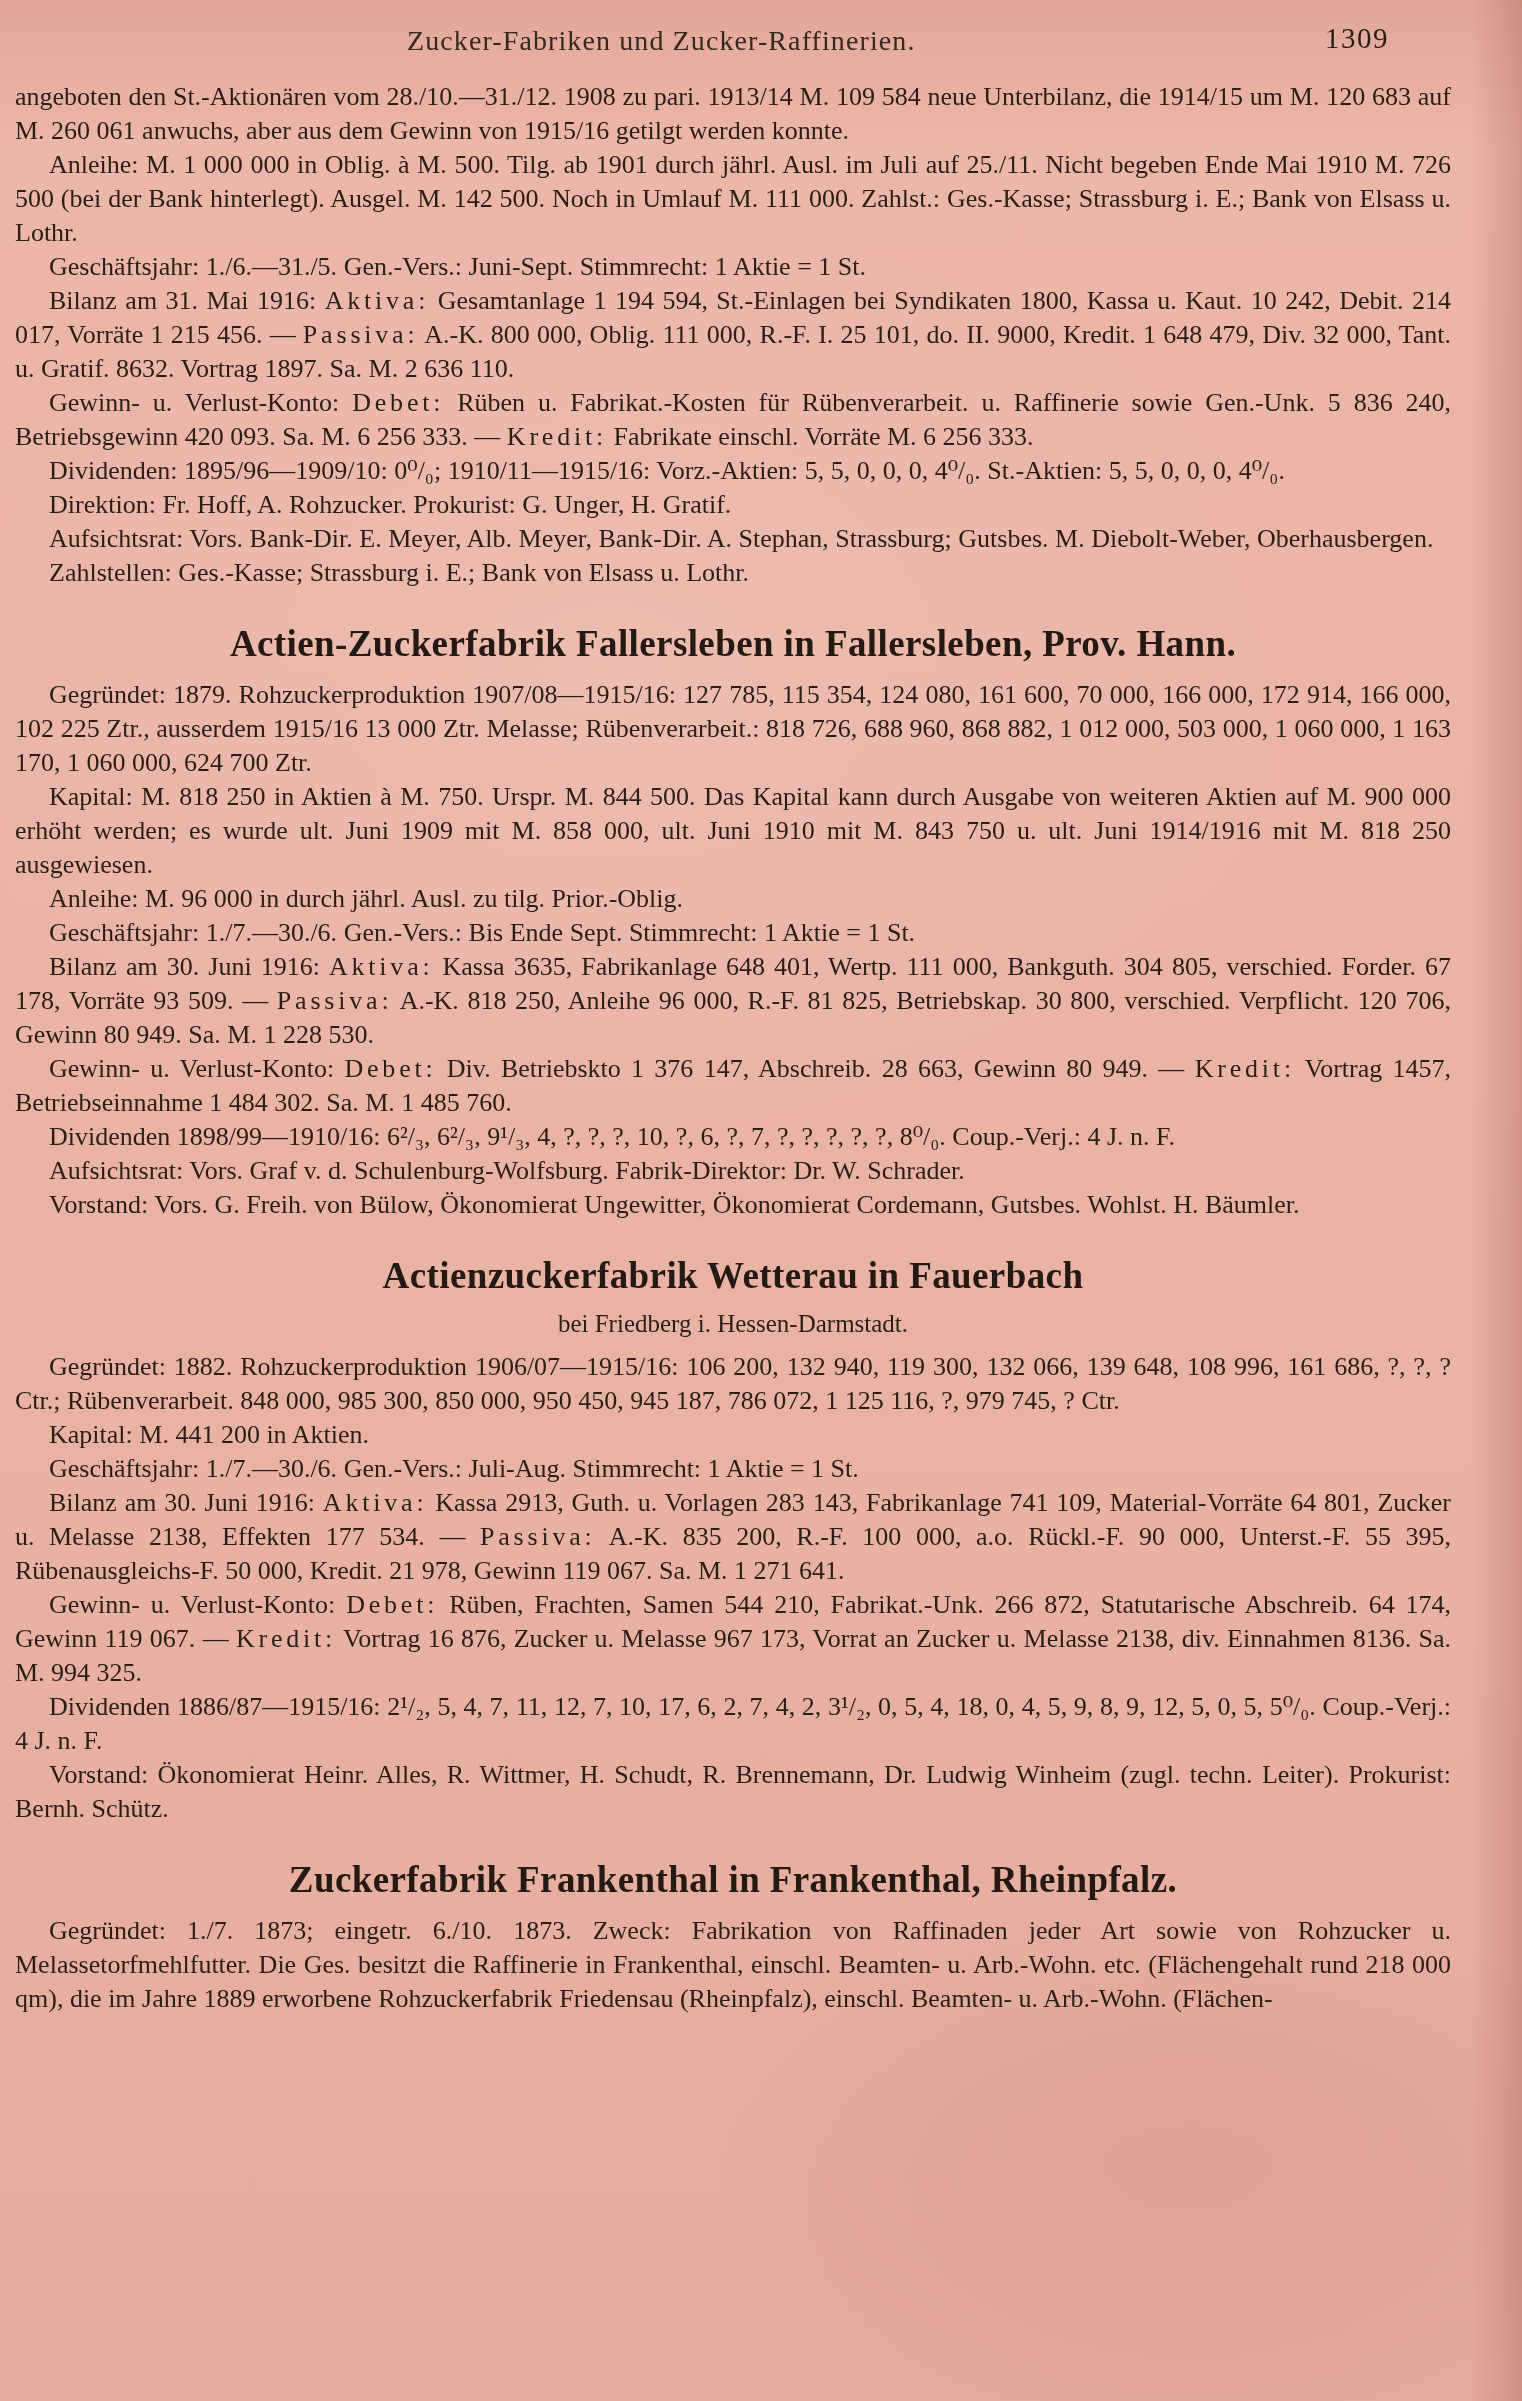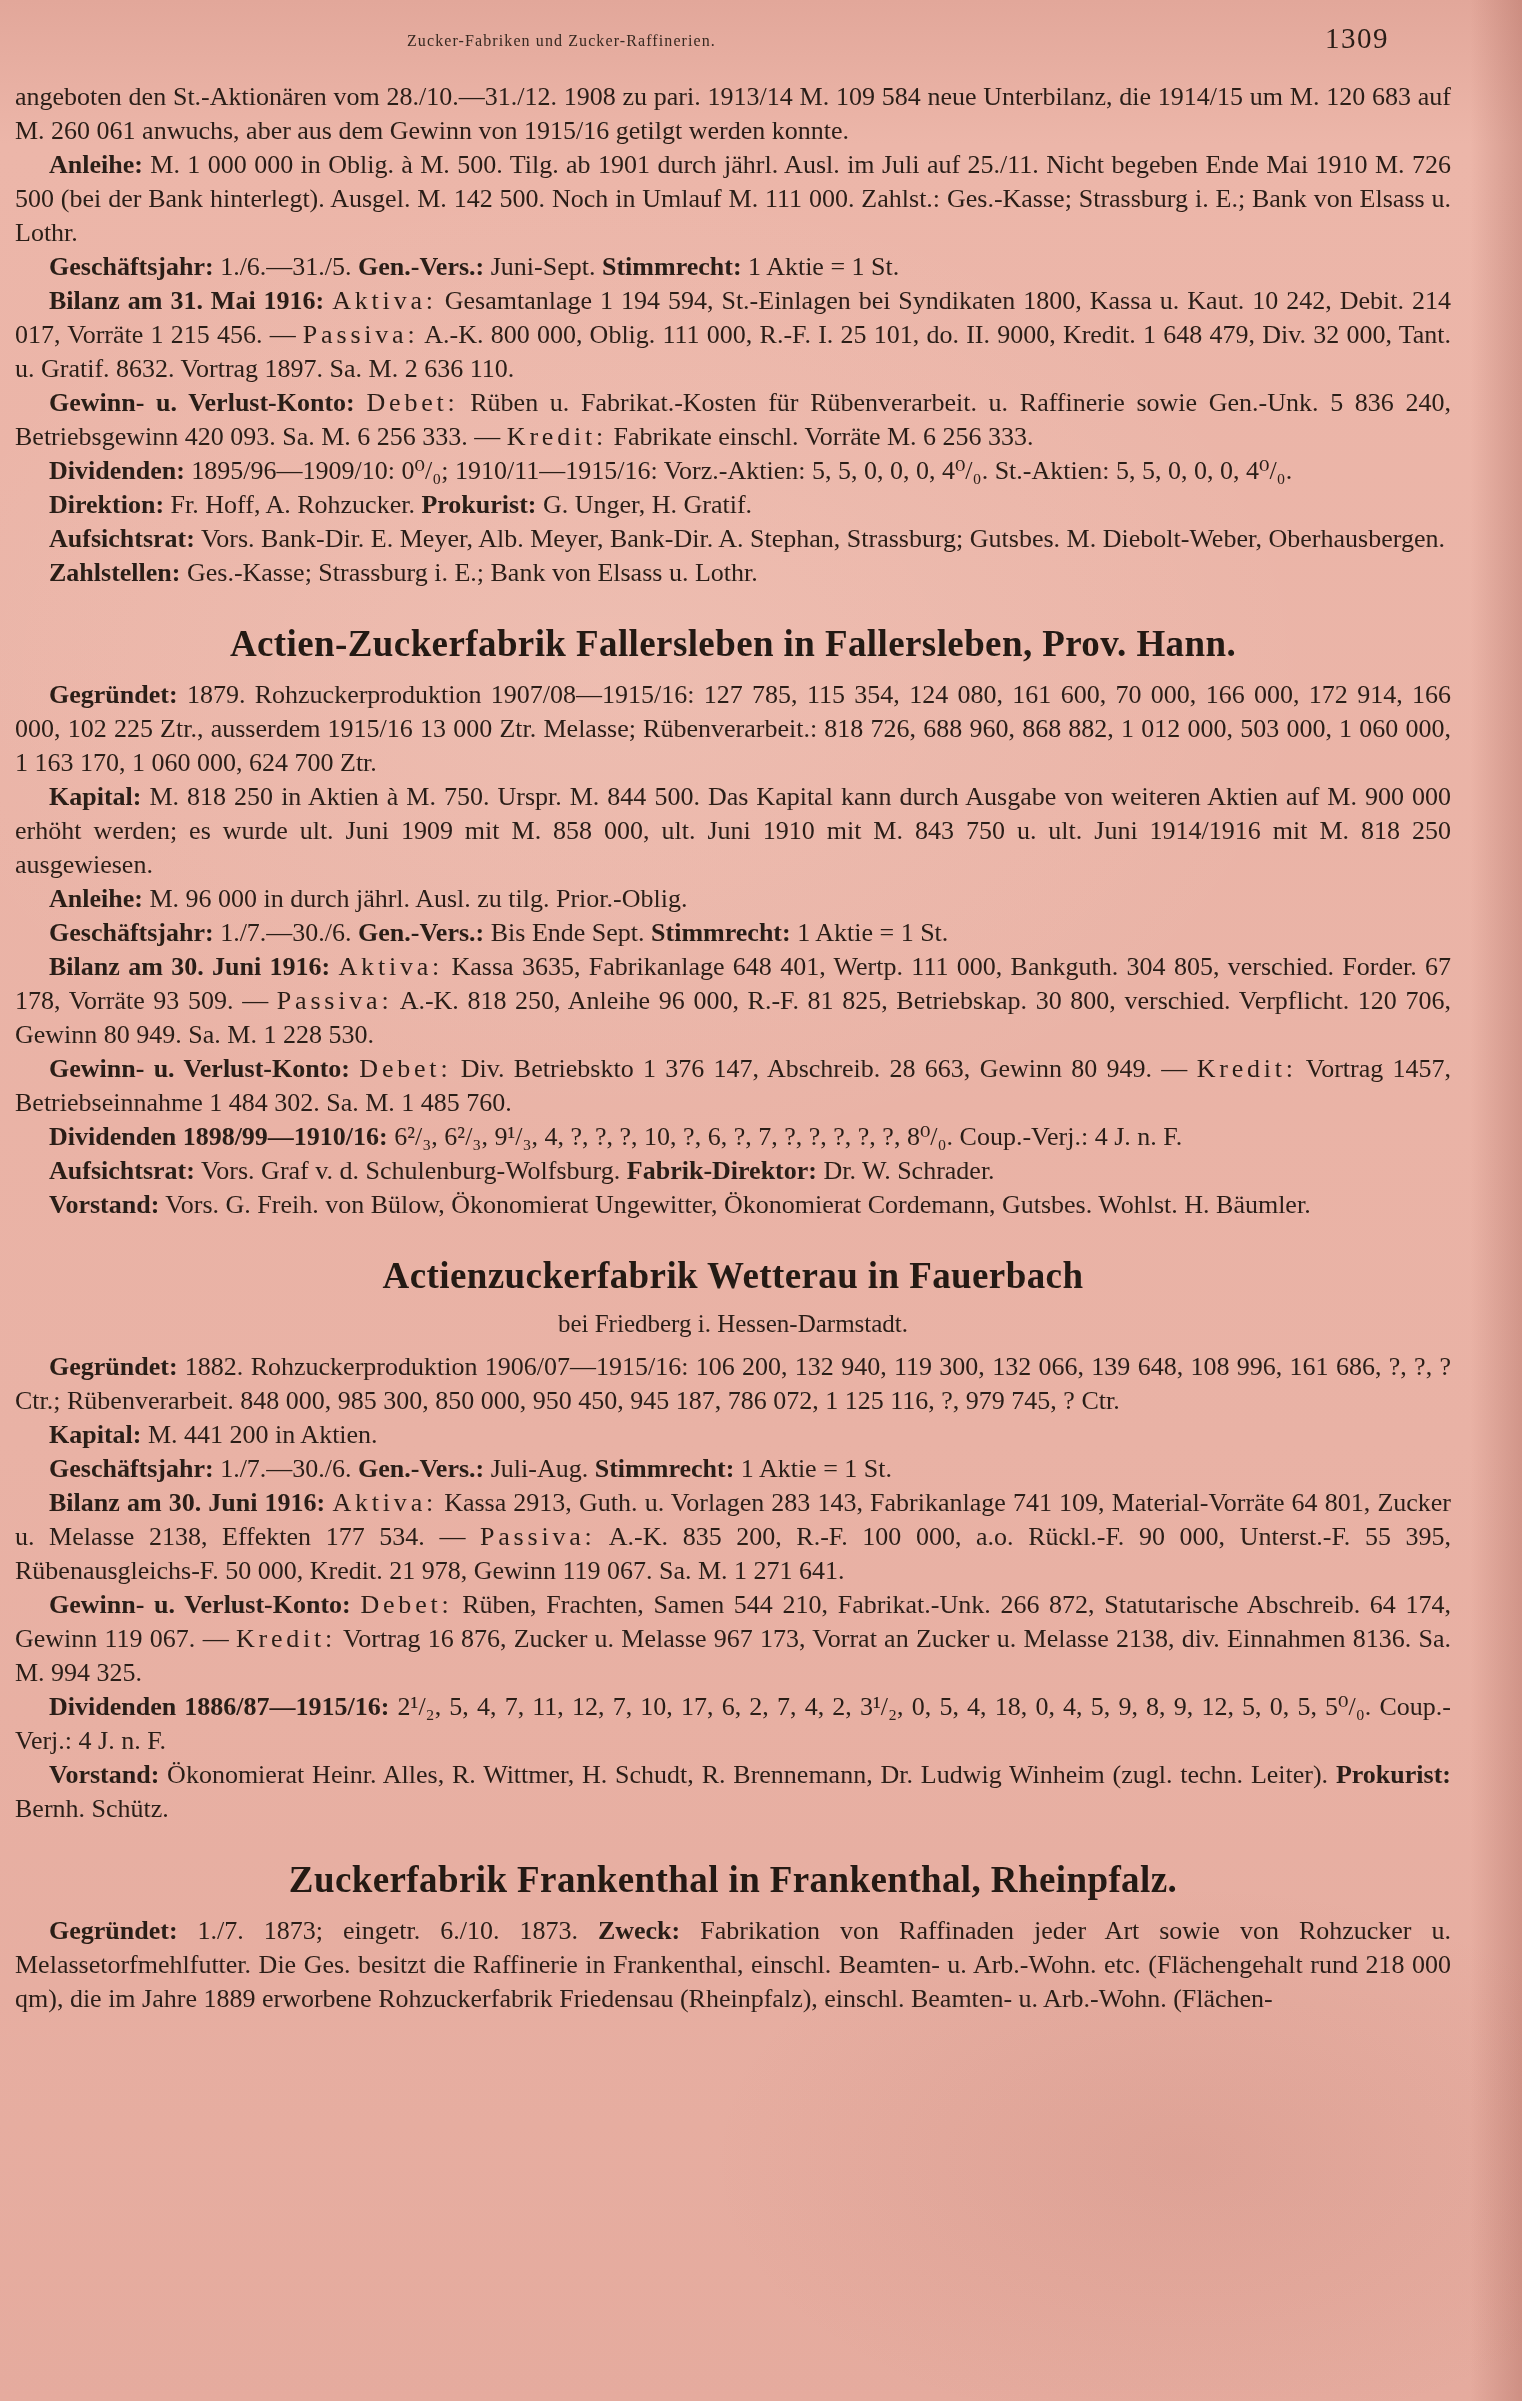--- a/index.html
+++ b/index.html
@@ -12,25 +12,25 @@
       radial-gradient(685px 396px at 78% 90%, rgba(150,70,60,0.10), transparent 70%),
       radial-gradient(990px 685px at 40% 28%, rgba(255,242,232,0.14), transparent 72%),
       linear-gradient(to left, rgba(130,55,45,0.24), rgba(130,55,45,0) 53px),
       linear-gradient(180deg,#e2a79a 0%, #ecb6a9 6%, #e9b2a5 60%, #e5ab9e 100%);
     color:#2a1e17;
     font-family:"Liberation Serif","DejaVu Serif",serif;
     font-size:26px;line-height:34px;
     overflow:hidden;
   }
   .page-head{position:relative;height:41px;margin-bottom:18px;}
-  .running-title{position:absolute;left:392px;top:3px;font-size:16px;letter-spacing:1.1px;color:#352820;}
+  .running-title{position:absolute;left:392px;top:3px;font-size:28px;letter-spacing:1.1px;color:#352820;}
   .page-number{position:absolute;right:62px;top:0;font-size:29px;letter-spacing:1.5px;color:#291d16;}
   .para{margin:0;text-indent:34px;text-align:justify;}
   .para.no-indent{text-indent:0;}
-  .seg-bold{font-weight:bold;}
+  .seg-bold{font-weight:normal;}
   .seg-spaced{letter-spacing:3.8px;margin-top:18px;}
   .entry + .entry{margin-top:32px;}
   .entry-title{margin:0 0 12px 0;text-align:center;font-size:37px;line-height:44px;font-weight:bold;letter-spacing:0.4px;color:#241a14;}
   .entry-subtitle{margin:-3px 0 9px 0;text-align:center;font-size:25px;font-weight:normal;}
 </style>
 </head>
 <body>
 
 <div class="page">
   <header class="page-head">

